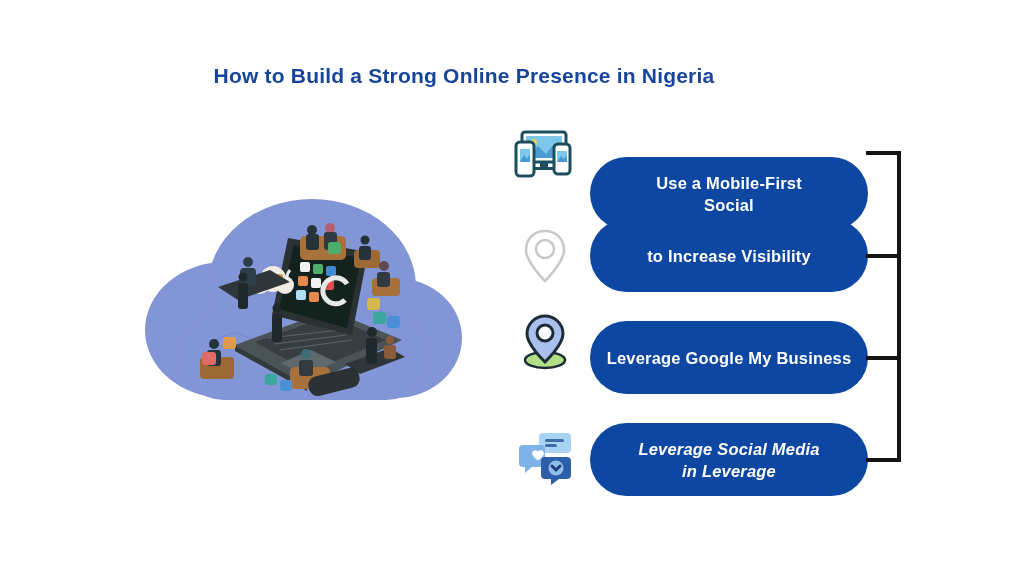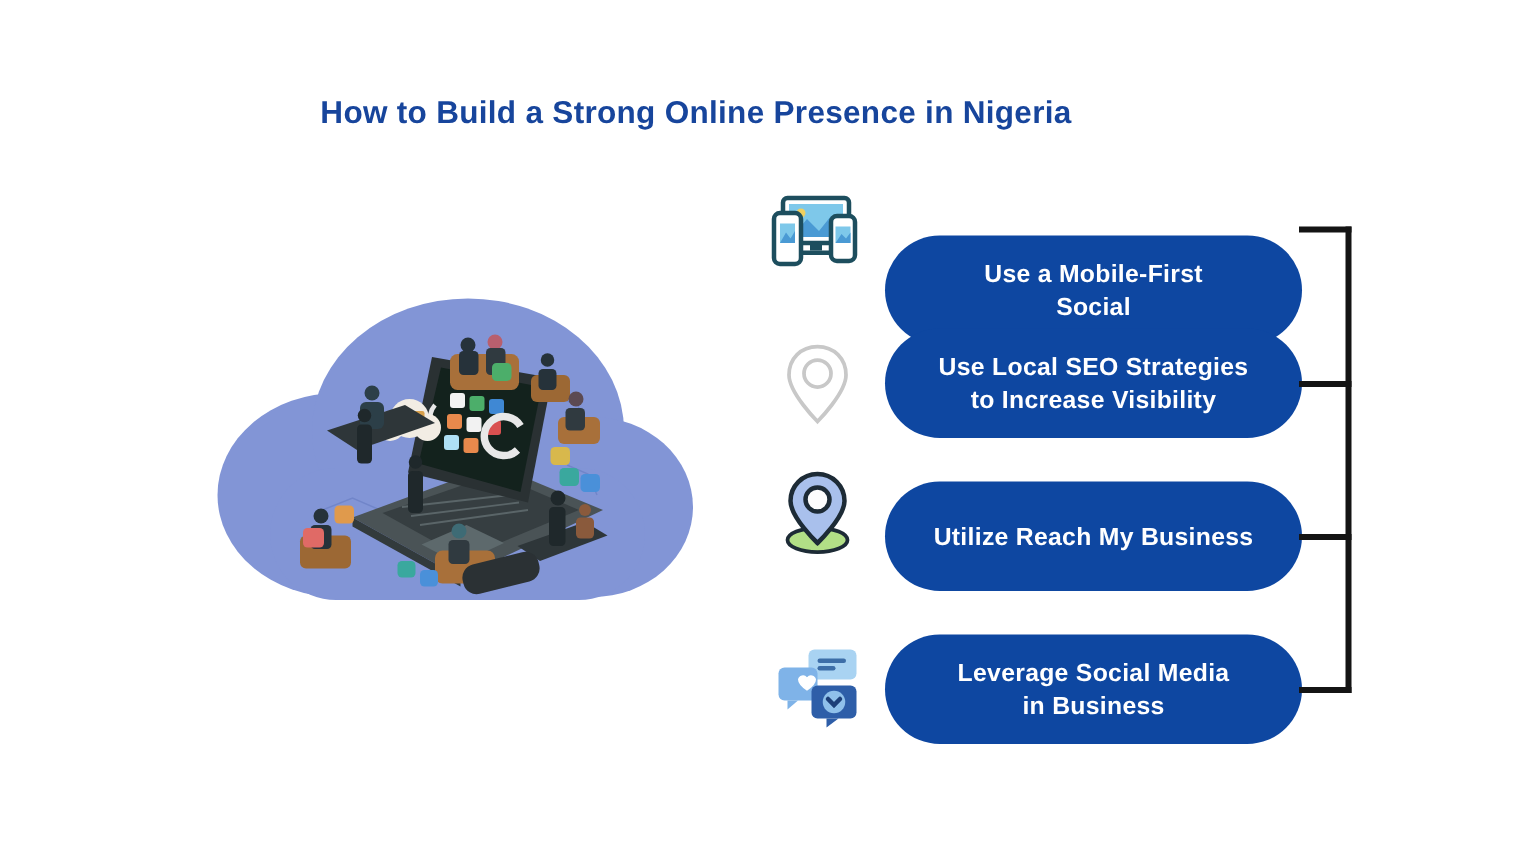--- a/index.html
+++ b/index.html
@@ -49,21 +49,21 @@
     font-weight:bold;
     font-size:16.5px;
     line-height:22px;
     text-align:center;
     letter-spacing:.2px;
     cursor:pointer;
   }
   .pill-1{top:117px;margin-top:40px;}
   .pill-2{top:219px;}
   .pill-3{top:321px;}
-  .pill-4{top:423px;}
+  .pill-4{top:423px;font-style:italic;}
   .connector{position:absolute;background:var(--connector);}
   .v-line{left:897px;top:151px;width:4px;height:311px;}
   .stub{left:866px;width:35px;height:4px;}
   .stub-1{top:151px;}
   .stub-2{top:254px;}
   .stub-3{top:356px;}
   .stub-4{top:458px;}
 </style>
 </head>
 <body>
@@ -200,52 +200,51 @@
     <span>Social</span>
   </div>
 
   <div class="icon-box" style="left:522px;top:227px;width:46px;height:58px;">
     <svg width="46" height="58" viewBox="0 0 46 58">
       <path d="M23,4 C12,4 4,12 4,23 C4,35 23,54 23,54 C23,54 42,35 42,23 C42,12 34,4 23,4 Z" fill="none" stroke="#c8c8c8" stroke-width="2.5"></path>
       <circle cx="23" cy="22" r="9" fill="none" stroke="#c8c8c8" stroke-width="2.5"></circle>
     </svg>
   </div>
   <div class="pill pill-2">
-    <span>Use Local SEO Strategies</span>
     <span>to Increase Visibility</span>
   </div>
 
   <div class="icon-box" style="left:517px;top:314px;width:56px;height:56px;">
     <svg width="56" height="56" viewBox="0 0 56 56">
       <ellipse cx="28" cy="46" rx="20" ry="8" fill="#b2df86" stroke="#1d2b36" stroke-width="2.5"></ellipse>
       <path d="M28,2 C18,2 10,10 10,20 C10,31 28,48 28,48 C28,48 46,31 46,20 C46,10 38,2 28,2 Z" fill="#a9c0ec" stroke="#1d2b36" stroke-width="3"></path>
       <circle cx="28" cy="19" r="8" fill="#fdfdfd" stroke="#1d2b36" stroke-width="3"></circle>
     </svg>
   </div>
   <div class="pill pill-3">
-    <span>Utilize Reach My Business</span>
+    <span>Leverage Google My Business</span>
   </div>
 
   <div class="icon-box" style="left:517px;top:431px;width:56px;height:56px;">
     <svg width="56" height="56" viewBox="0 0 56 56">
       <rect x="22" y="2" width="32" height="20" rx="4" fill="#a9d3f2"></rect>
       <rect x="28" y="8" width="19" height="3" rx="1.5" fill="#3d6ea8"></rect>
       <rect x="28" y="13" width="12" height="3" rx="1.5" fill="#3d6ea8"></rect>
       <rect x="2" y="14" width="26" height="22" rx="4" fill="#7fb3e8"></rect>
       <polygon points="8,36 8,42 15,36" fill="#7fb3e8"></polygon>
       <path d="M15,22 a3.4,3.4 0 0 1 6,-1.5 a3.4,3.4 0 0 1 6,1.5 q0,3.5 -6,7.5 q-6,-4 -6,-7.5 Z" fill="#ffffff"></path>
       <rect x="24" y="26" width="30" height="22" rx="4" fill="#2e5ea8"></rect>
       <polygon points="34,48 34,54 42,48" fill="#2e5ea8"></polygon>
       <circle cx="39" cy="37" r="7.5" fill="#8fc0ea"></circle>
       <path d="M35,35 l4,4 l4,-4" stroke="#1d3f78" stroke-width="3" fill="none" stroke-linecap="round"></path>
     </svg>
   </div>
   <div class="pill pill-4">
     <span>Leverage Social Media</span>
-    <span>in Business</span>
+    <span>in Leverage</span>
   </div>
 
   <div class="connector v-line"></div>
   <div class="connector stub stub-1"></div>
   <div class="connector stub stub-2"></div>
   <div class="connector stub stub-3"></div>
   <div class="connector stub stub-4"></div>
 
 </div>
 

